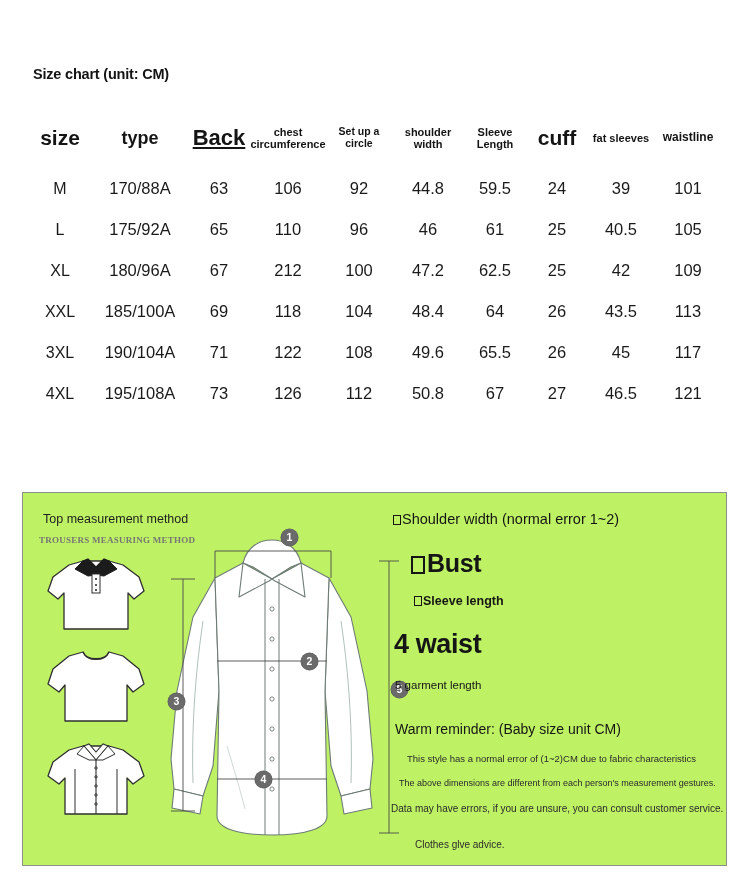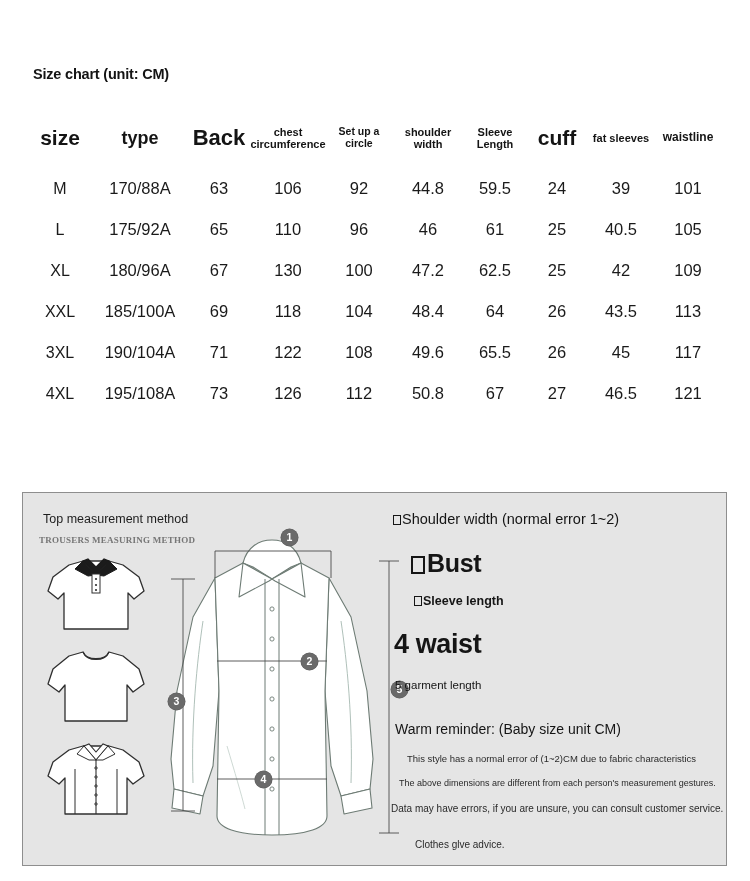--- a/index.html
+++ b/index.html
@@ -45,21 +45,21 @@
   }
   .size-table thead th {
     height: 60px;
     font-weight: 700;
     color: #141414;
     line-height: 1.12;
   }
   
   th.h-size      { font-size: 21px; }
   th.h-type      { font-size: 18px; }
-  th.h-back      { font-size: 22px; }
+  th.h-back      { font-size: 22px; text-decoration: underline; }
   th.h-chest     { font-size: 11px; }
   th.h-setup     { font-size: 10.5px; }
   th.h-shoulder  { font-size: 11px; }
   th.h-sleeve    { font-size: 11px; }
   th.h-cuff      { font-size: 21px; }
   th.h-fat       { font-size: 11px; }
   th.h-waist     { font-size: 12px; }
 
   .size-table tbody td {
     height: 41px;
@@ -84,21 +84,21 @@
 
   
   .guide-panel {
     position: absolute;
     left: 22px;
     top: 492px;
     width: 705px;
     height: 374px;
     border: 1px solid #8e8e8e;
     box-sizing: border-box;
-    background: #e5e5e5;
+    background: #bef264;
   }
 
   .panel-heading {
     position: absolute;
     left: 20px;
     top: 19px;
     font-size: 12.5px;
     font-weight: 400;
     color: #1d1d1d;
     white-space: nowrap;
@@ -279,21 +279,21 @@
       <td>46</td>
       <td>61</td>
       <td>25</td>
       <td>40.5</td>
       <td>105</td>
     </tr>
     <tr>
       <td class="c-size">XL</td>
       <td class="c-type">180/96A</td>
       <td>67</td>
-      <td>130</td>
+      <td>212</td>
       <td>100</td>
       <td>47.2</td>
       <td>62.5</td>
       <td>25</td>
       <td>42</td>
       <td>109</td>
     </tr>
     <tr>
       <td class="c-size">XXL</td>
       <td class="c-type">185/100A</td>

